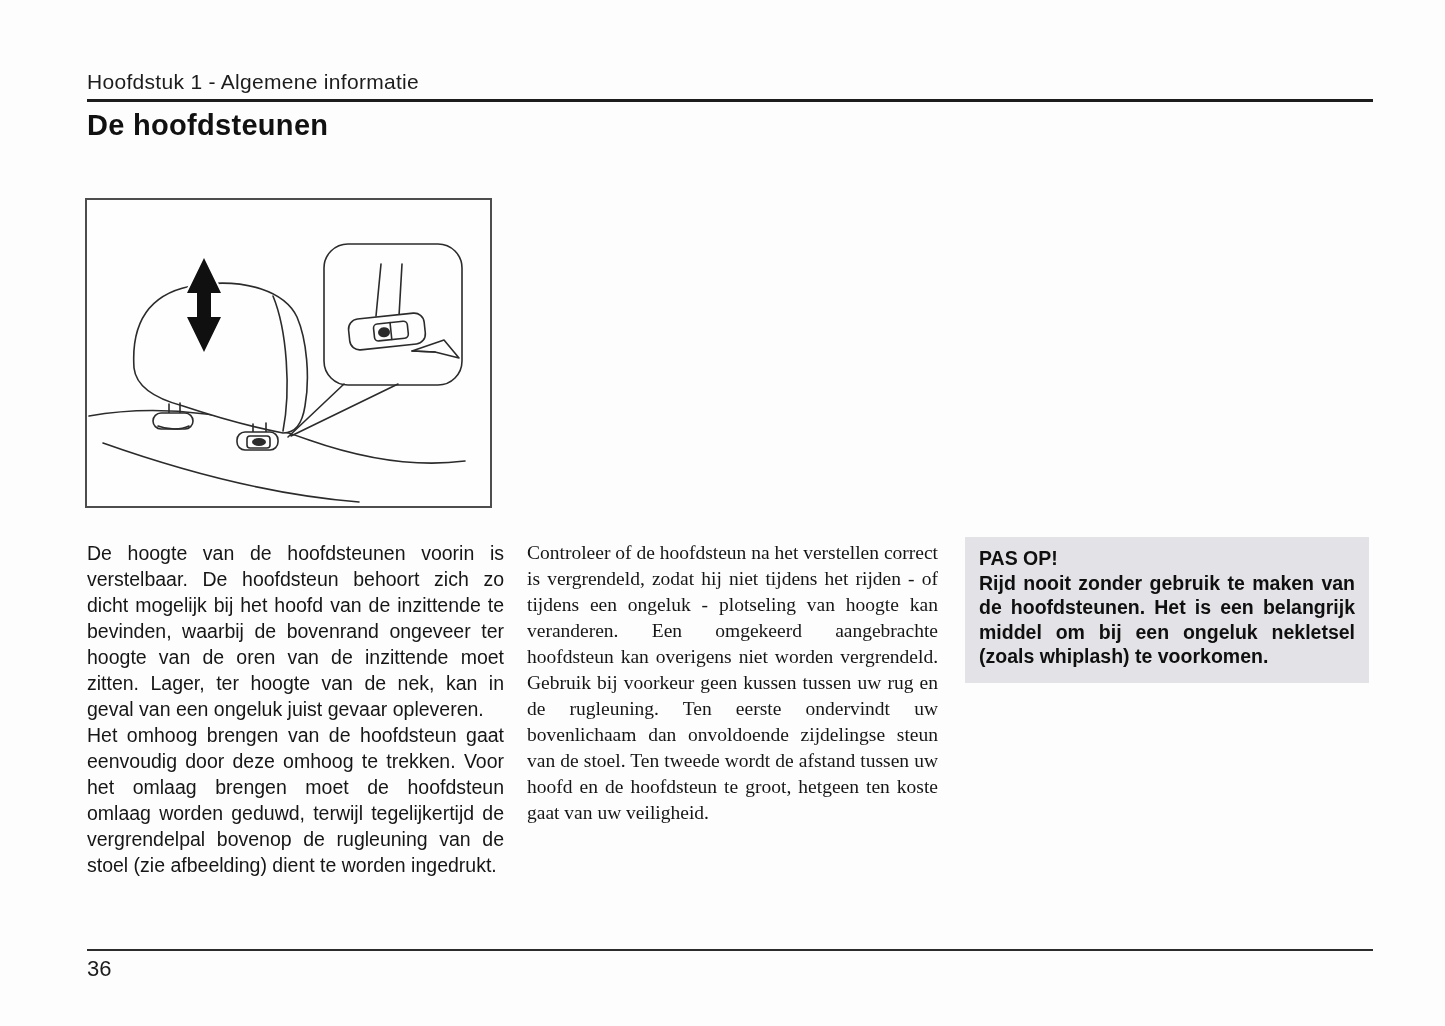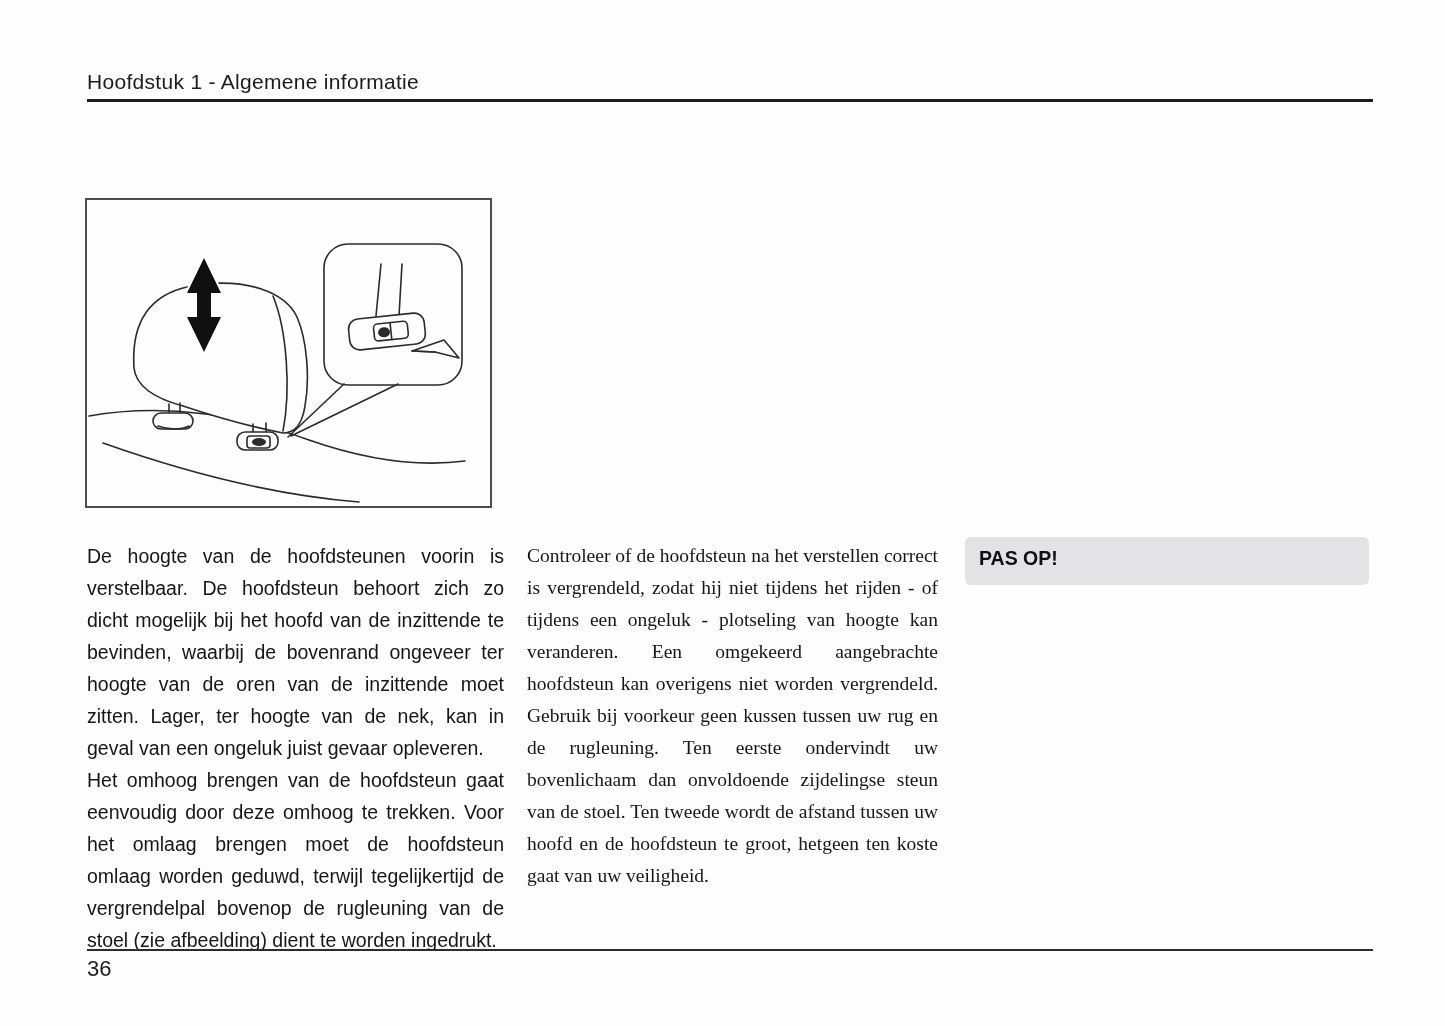--- a/index.html
+++ b/index.html
@@ -25,49 +25,50 @@
     font-size:29px;font-weight:bold;letter-spacing:.3px;color:#111;
     white-space:nowrap;
   }
   .figure{
     position:absolute;left:85px;top:198px;width:407px;height:310px;
     border:2px solid #4d4d4d;box-sizing:border-box;background:#fefefe;
   }
   .figure svg{display:block;width:100%;height:100%;}
   .textcol{
     position:absolute;top:540px;
-    font-size:19.5px;line-height:32px;text-align:justify;color:#161616;
+    font-size:19.5px;line-height:26px;text-align:justify;color:#161616;
   }
   .textcol p{margin:0;}
   .col1{left:87px;width:417px;}
   .col2{left:527px;width:411px;font-family:Liberation Serif, serif;}
   .warning{
     position:absolute;left:965px;top:537px;width:404px;
     background:#e3e2e6;
     padding:9px 14px 14px 14px;box-sizing:border-box;
-    font-size:19.5px;font-weight:bold;line-height:24.5px;color:#0f0f0f;border-radius:6px;
+    font-size:19.5px;font-weight:bold;line-height:24.5px;color:#0f0f0f;
   }
   .warning p{margin:0;text-align:justify;}
   .warning .warn-title{text-align:left;}
   .footer-rule{
     position:absolute;left:87px;top:949px;width:1286px;height:2px;
     background:#2c2c2c;
   }
   .page-number{
     position:absolute;left:87px;top:956px;
     font-size:22px;color:#1c1c1c;
   }
 </style>
 </head>
 <body>
 
 <div class="page">
 
   <div class="chapter-header">Hoofdstuk 1 - Algemene informatie</div>
   <div class="header-rule"></div>
+  <h1 class="page-title">De hoofdsteunen</h1>
 
   <div class="figure">
     <svg viewBox="0 0 403 306">
       <g fill="none" stroke="#2b2b2b" stroke-width="1.6" stroke-linecap="round" stroke-linejoin="round">
 
         <path d="M 2 216 C 70 204 142 211 222 240 C 282 261 332 267 378 261"></path>
         <path d="M 16 243 C 95 271 185 295 272 302"></path>
 
         <path fill="#fefefe" d="M 47 168 C 44 122 62 92 110 85 C 160 78 198 92 210 117 C 220 140 223 178 218 206 C 215 225 208 233 196 233 C 160 226 120 214 96 206 C 66 198 49 186 47 168 Z"></path>
         <path d="M 186 96 C 200 130 204 190 196 231"></path>
@@ -104,18 +105,19 @@
     <p>De hoogte van de hoofdsteunen voorin is verstelbaar. De hoofdsteun behoort zich zo dicht mogelijk bij het hoofd van de inzittende te bevinden, waarbij de bovenrand ongeveer ter hoogte van de oren van de inzittende moet zitten. Lager, ter hoogte van de nek, kan in geval van een ongeluk juist gevaar opleveren.</p>
     <p>Het omhoog brengen van de hoofdsteun gaat eenvoudig door deze omhoog te trekken. Voor het omlaag brengen moet de hoofdsteun omlaag worden geduwd, terwijl tegelijkertijd de vergrendelpal bovenop de rugleuning van de stoel (zie afbeelding) dient te worden ingedrukt.</p>
   </div>
 
   <div class="textcol col2">
     <p>Controleer of de hoofdsteun na het verstellen correct is vergrendeld, zodat hij niet tijdens het rijden - of tijdens een ongeluk - plotseling van hoogte kan veranderen. Een omgekeerd aangebrachte hoofdsteun kan overigens niet worden vergrendeld. Gebruik bij voorkeur geen kussen tussen uw rug en de rugleuning. Ten eerste ondervindt uw bovenlichaam dan onvoldoende zijdelingse steun van de stoel. Ten tweede wordt de afstand tussen uw hoofd en de hoofdsteun te groot, hetgeen ten koste gaat van uw veiligheid.</p>
   </div>
 
   <div class="warning">
     <p class="warn-title">PAS OP!</p>
+    <p>Rijd nooit zonder gebruik te maken van de hoofdsteunen. Het is een belangrijk middel om bij een ongeluk nekletsel (zoals whiplash) te voorkomen.</p>
   </div>
 
   <div class="footer-rule"></div>
   <div class="page-number">36</div>
 
 </div>
 
 </body></html>

